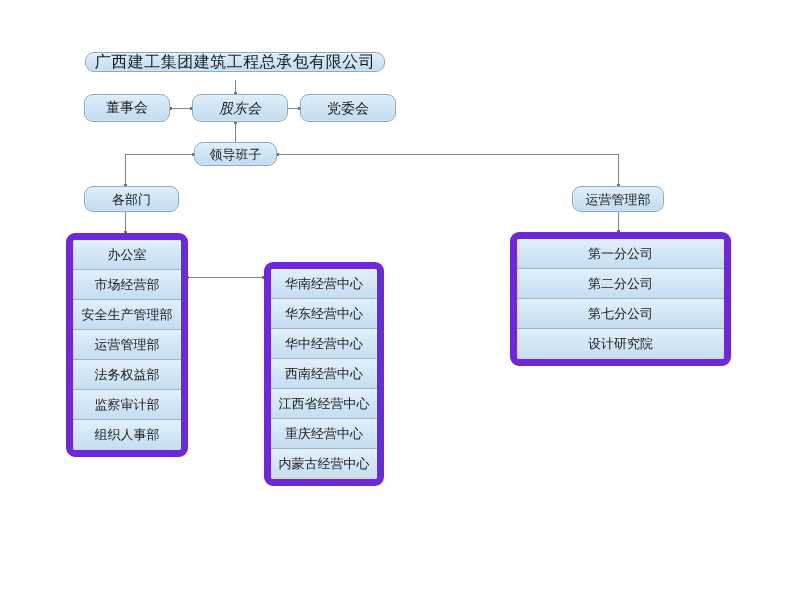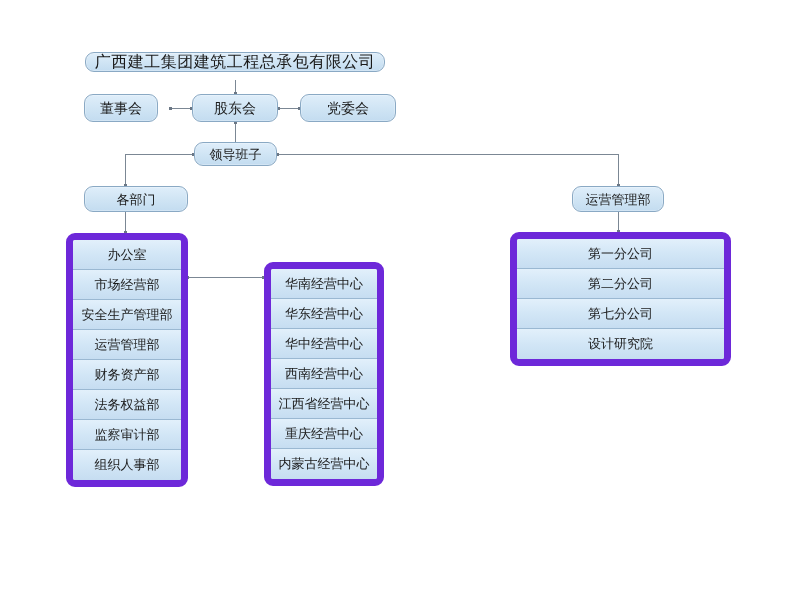--- a/index.html
+++ b/index.html
@@ -116,37 +116,37 @@
   <div class="dot" style="left:617px; top:230px;"></div>
 
   <div class="line h" style="left:188px; top:277px; width:76px;"></div>
   <div class="dot" style="left:186px; top:276px;"></div>
   <div class="dot" style="left:262px; top:276px;"></div>
 
   <div class="node node-title" style="left:85px; top:52px; width:300px; height:20px;">
     <span class="label">广西建工集团建筑工程总承包有限公司</span>
   </div>
 
-  <div class="node node-mid" style="left:84px; top:94px; width:74px; height:28px;">
+  <div class="node node-mid" style="left:84px; top:94px; width:86px; height:28px;font-family:Liberation Mono, monospace;">
     <span class="label">董事会</span>
   </div>
 
-  <div class="node node-mid" style="left:192px; top:94px; width:86px; height:28px;">
+  <div class="node node-mid" style="left:192px; top:94px; width:96px; height:28px;font-style:italic;">
     <span class="label">股东会</span>
   </div>
 
   <div class="node node-mid" style="left:300px; top:94px; width:96px; height:28px;">
     <span class="label">党委会</span>
   </div>
 
   <div class="node node-group" style="left:194px; top:142px; width:83px; height:24px;">
     <span class="label">领导班子</span>
   </div>
 
-  <div class="node node-group" style="left:84px; top:186px; width:104px; height:26px;align-items:center;">
+  <div class="node node-group" style="left:84px; top:186px; width:95px; height:26px;align-items:center;">
     <span class="label">各部门</span>
   </div>
 
   <div class="node node-group" style="left:572px; top:186px; width:92px; height:26px;">
     <span class="label">运营管理部</span>
   </div>
 
   <div class="stack" id="departments-stack" style="left:66px; top:233px; width:122px;">
     <div class="row">
         <span>办公室</span>
@@ -154,23 +154,20 @@
     <div class="row">
         <span>市场经营部</span>
       </div>
     <div class="row">
         <span>安全生产管理部</span>
       </div>
     <div class="row">
         <span>运营管理部</span>
       </div>
     <div class="row">
-        <span>财务资产部</span>
-      </div>
-    <div class="row">
         <span>法务权益部</span>
       </div>
     <div class="row">
         <span>监察审计部</span>
       </div>
     <div class="row">
         <span>组织人事部</span>
       </div>
   </div>
 

